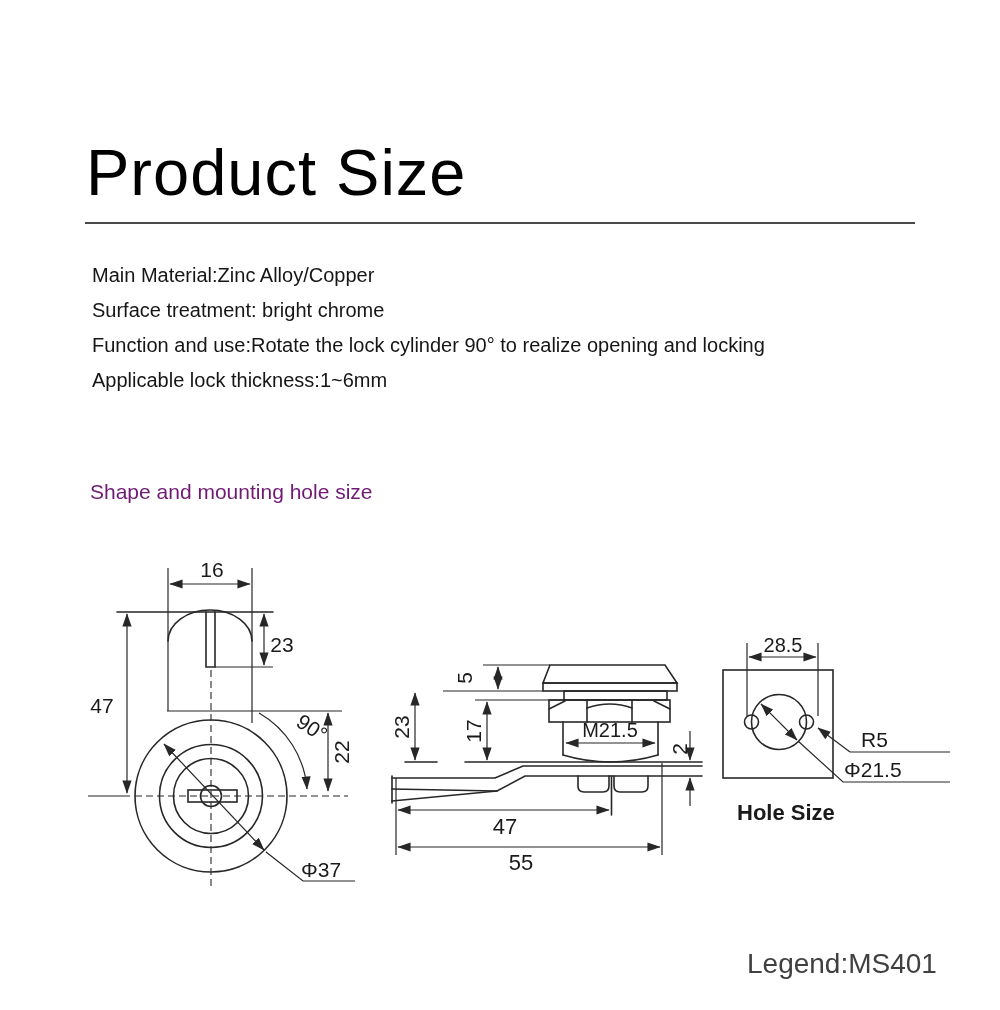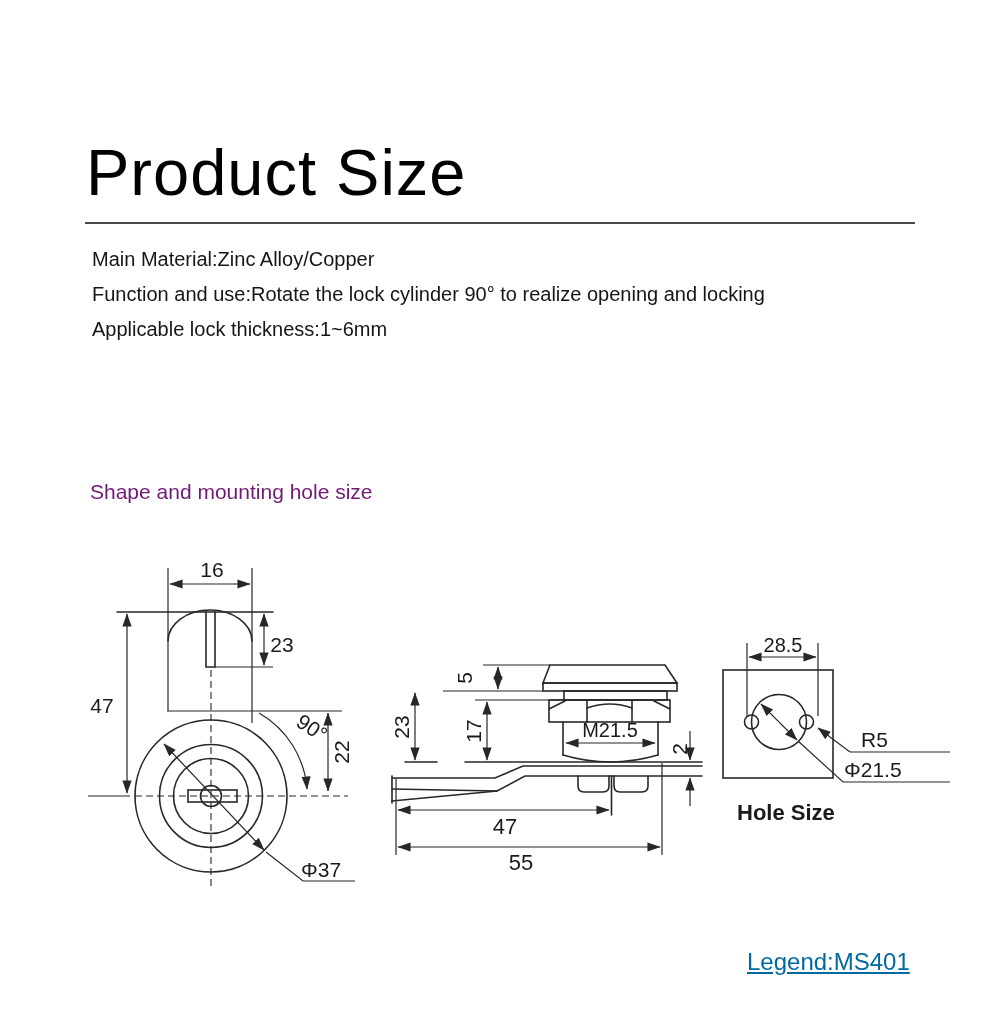--- a/index.html
+++ b/index.html
@@ -1,39 +1,40 @@
 <!DOCTYPE html>
 <html><head>
 <meta charset="utf-8">
 <style>
   html,body{margin:0;padding:0;background:#ffffff;}
   body{width:1000px;height:1010px;position:relative;font-family:"Liberation Sans",sans-serif;color:#1f1f1f;overflow:hidden;}
   .abs{position:absolute;}
   .title{left:86px;top:140px;font-size:65px;font-weight:normal;letter-spacing:1px;color:#000;line-height:1;}
   .rule{left:85px;top:222px;width:830px;height:2px;background:#4a4a4a;}
-  .specs{left:92px;top:242px;font-size:20px;line-height:35px;color:#161616;}
+  .specs{left:92px;top:258px;font-size:20px;line-height:35px;color:#161616;}
   .section-heading{left:90px;top:480px;font-size:21px;color:#701a75;}
-  .legend{left:747px;top:948px;font-size:24px;color:#0369a1;text-decoration:underline;}
+  .legend{left:747px;top:948px;font-size:28px;color:#404040;}
   svg text{font-family:"Liberation Sans",sans-serif;fill:#1a1a1a;}
   svg .geo{stroke:#272727;stroke-width:1.6;fill:none;stroke-linecap:round;}
   svg .dim{stroke:#272727;stroke-width:1.2;fill:none;}
   svg .dash{stroke:#272727;stroke-width:1.1;fill:none;stroke-dasharray:7 4;}
   svg .lbl{font-size:21px;}
   svg .lbl20{font-size:20px;}
   svg .lbl22{font-size:22px;}
   svg .bold{font-weight:bold;}
 </style>
 </head>
 <body>
 
 <div class="abs title">Product Size</div>
 <div class="abs rule"></div>
 
 <div class="abs specs">
   <div>Main Material:Zinc Alloy/Copper</div>
+  <div>Surface treatment: bright chrome</div>
   <div>Function and use:Rotate the lock cylinder 90° to realize opening and locking</div>
   <div>Applicable lock thickness:1~6mm</div>
 </div>
 
 <div class="abs section-heading">Shape and mounting hole size</div>
 
 <svg class="abs" style="left:0;top:0" width="1000" height="1010" viewBox="0 0 1000 1010">
   <defs>
     <marker id="ah" viewBox="0 0 10 7" refX="9.5" refY="3.5" markerWidth="11" markerHeight="8" orient="auto-start-reverse">
       <path d="M0,0 L10,3.5 L0,7 Z" fill="#272727"></path>

